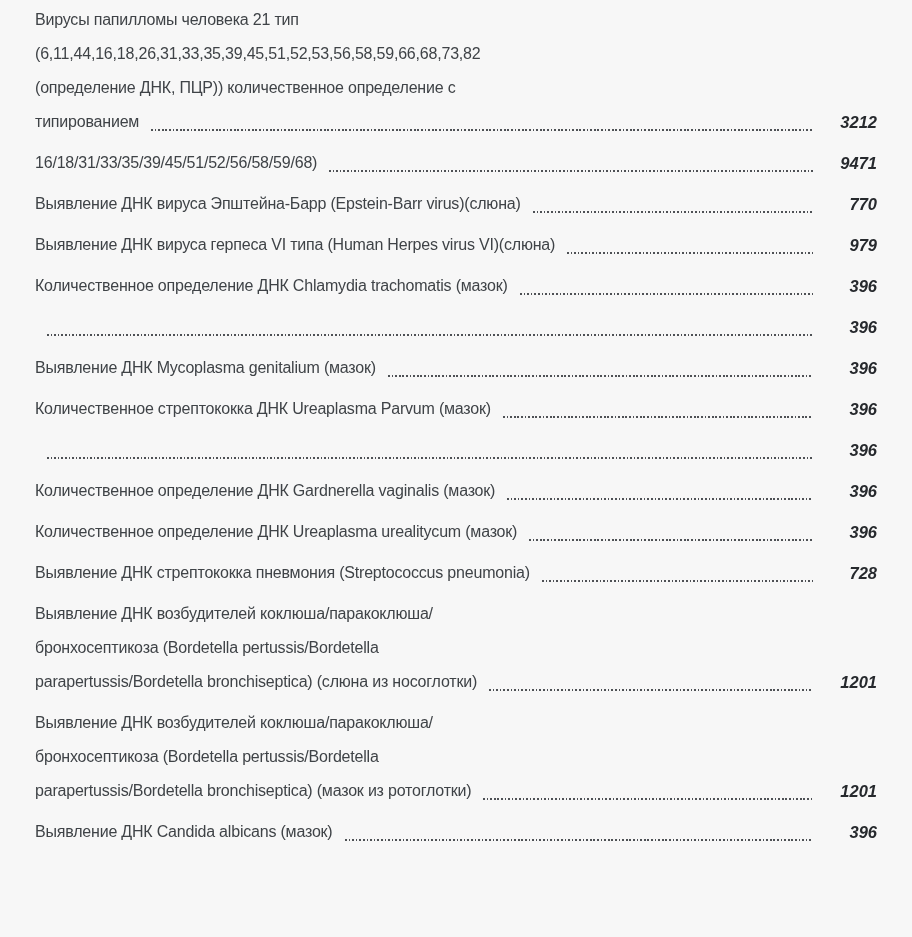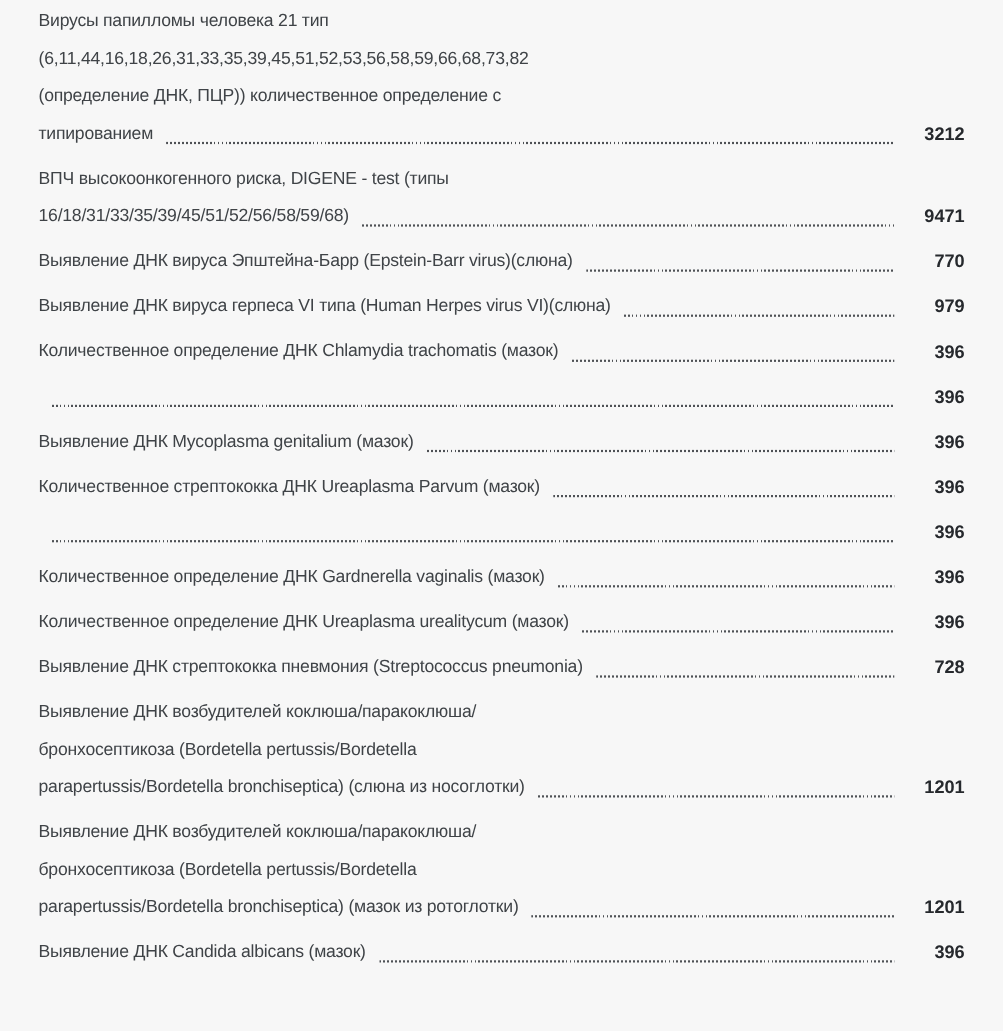--- a/index.html
+++ b/index.html
@@ -47,38 +47,38 @@
     background-image: repeating-linear-gradient(to right, var(--dots) 0 1.7px, transparent 1.7px 3.6px);
   }
   .price {
     flex: 0 0 auto;
     min-width: 50px;
     text-align: right;
     font-weight: 700;
     font-size: 16.5px;
     color: var(--price);
     letter-spacing: 0;
+    font-style: italic;
   }
 </style>
 </head>
 <body>
 
 <main class="price-list">
     <div class="item">
       <div class="line">Вирусы папилломы человека 21 тип</div>
       <div class="line">(6,11,44,16,18,26,31,33,35,39,45,51,52,53,56,58,59,66,68,73,82</div>
       <div class="line">(определение ДНК, ПЦР)) количественное определение с</div>
       <div class="last-line">
         <span class="txt">типированием</span>
         <span class="dots"></span>
         <span class="price">3212</span>
       </div>
     </div>
     <div class="item">
-      <div class="line">ВПЧ высокоонкогенного риска, DIGENE - test (типы</div>
       <div class="last-line">
         <span class="txt">16/18/31/33/35/39/45/51/52/56/58/59/68)</span>
         <span class="dots"></span>
         <span class="price">9471</span>
       </div>
     </div>
     <div class="item">
       <div class="last-line">
         <span class="txt">Выявление ДНК вируса Эпштейна-Барр (Epstein-Barr virus)(слюна)</span>
         <span class="dots"></span>

